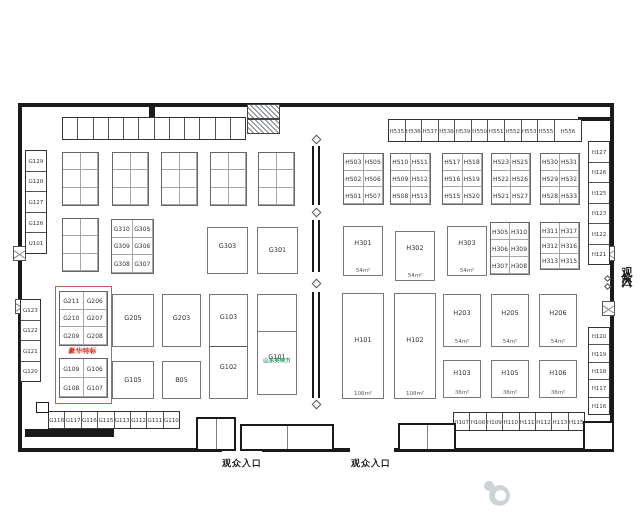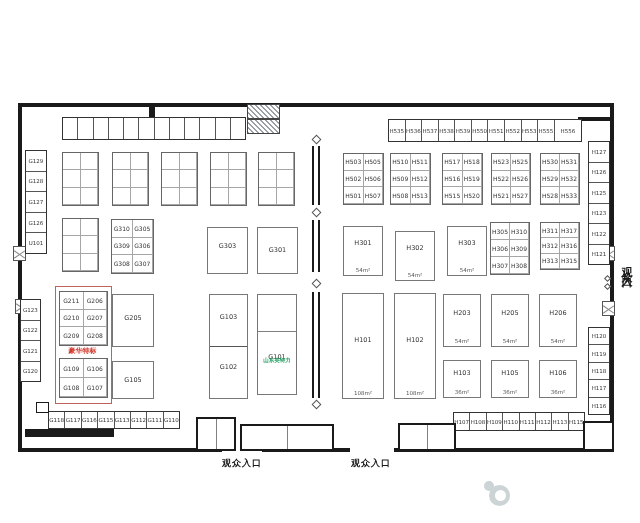--- a/index.html
+++ b/index.html
@@ -184,35 +184,41 @@
   <div class="grid2" style="left:59px;top:358px;width:47px;height:38px;">
       <div class="gcell">G109</div>
       <div class="gcell">G106</div>
       <div class="gcell">G108</div>
       <div class="gcell">G107</div>
     </div>
 
   <div class="block" style="left:112px;top:294px;width:40px;height:51px;">
     <div class="blabel" style="top:19px;">G205</div>
   </div>
+  <div class="block" style="left:162px;top:294px;width:37px;height:51px;">
+    <div class="blabel" style="top:19px;">G203</div>
+  </div>
 
   <div class="block" style="left:209px;top:294px;width:37px;height:103px;">
     <div class="hline" style="left:0;top:51px;width:100%;background:#555;"></div>
     <div class="blabel" style="top:18px;">G103</div>
     <div class="blabel" style="top:68px;">G102</div>
   </div>
 
   <div class="block" style="left:257px;top:294px;width:38px;height:99px;">
     <div class="hline" style="left:0;top:36px;width:100%;"></div>
     <div class="blabel" style="top:50px;margin-top:8px;">G101</div>
     <div class="company" style="top:62px;">山东英特力</div>
   </div>
 
   <div class="block" style="left:112px;top:361px;width:40px;height:36px;">
     <div class="blabel" style="top:14px;">G105</div>
+  </div>
+  <div class="block" style="left:162px;top:361px;width:37px;height:36px;">
+    <div class="blabel" style="top:14px;">B05</div>
   </div>
 
   <div class="hstrip" style="left:48px;top:411px;width:130px;height:16px;">
       <div class="scell">G118</div>
       <div class="scell">G117</div>
       <div class="scell">G116</div>
       <div class="scell">G115</div>
       <div class="scell">G113</div>
       <div class="scell">G112</div>
       <div class="scell">G111</div>

